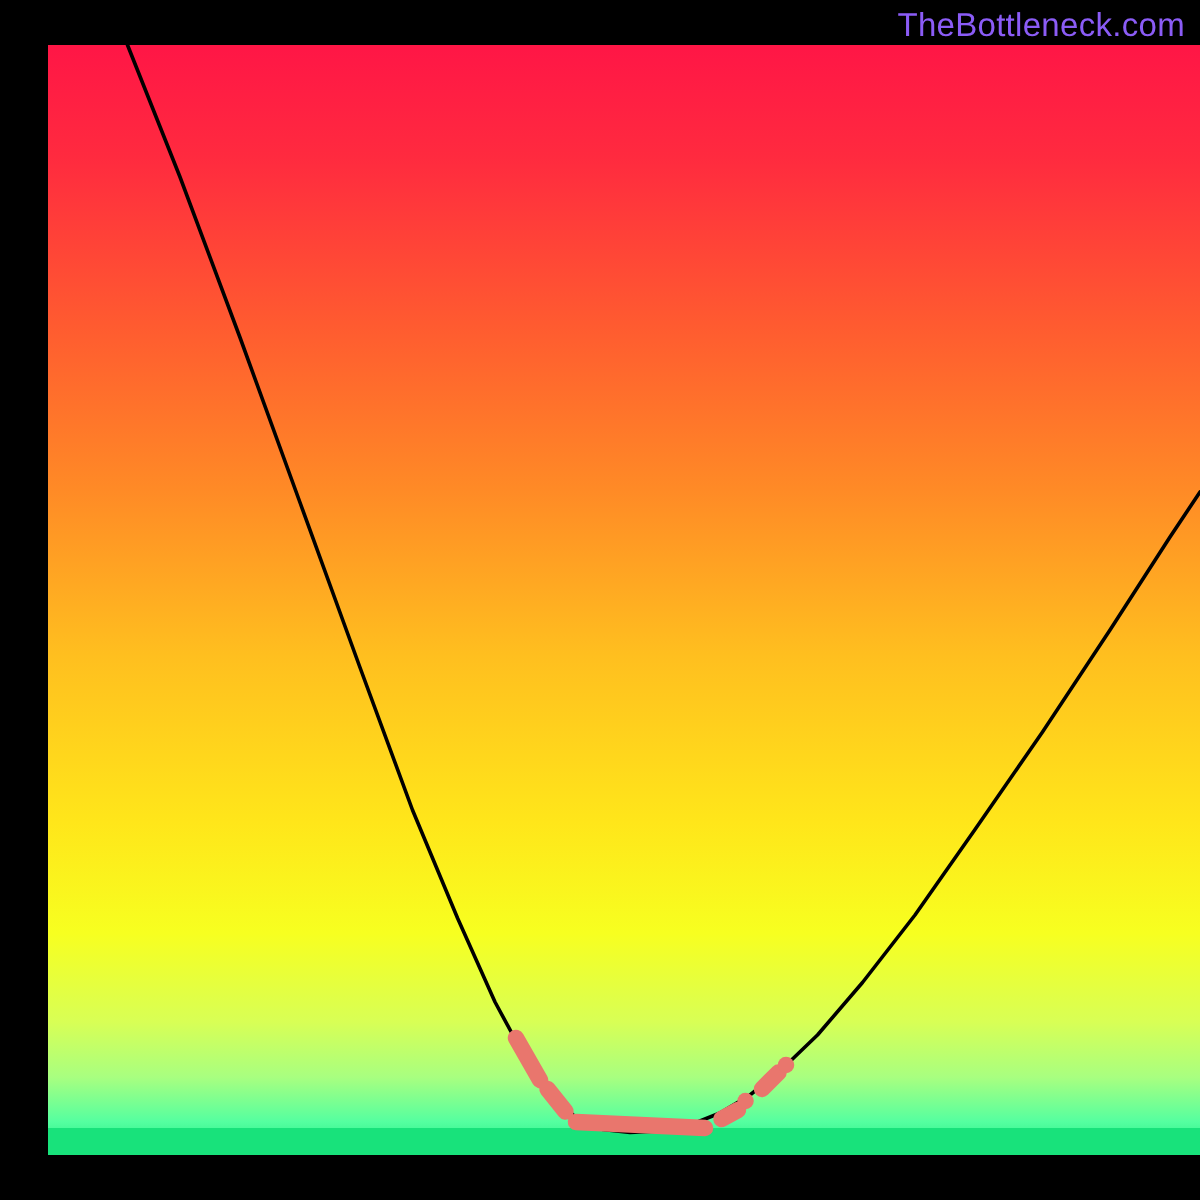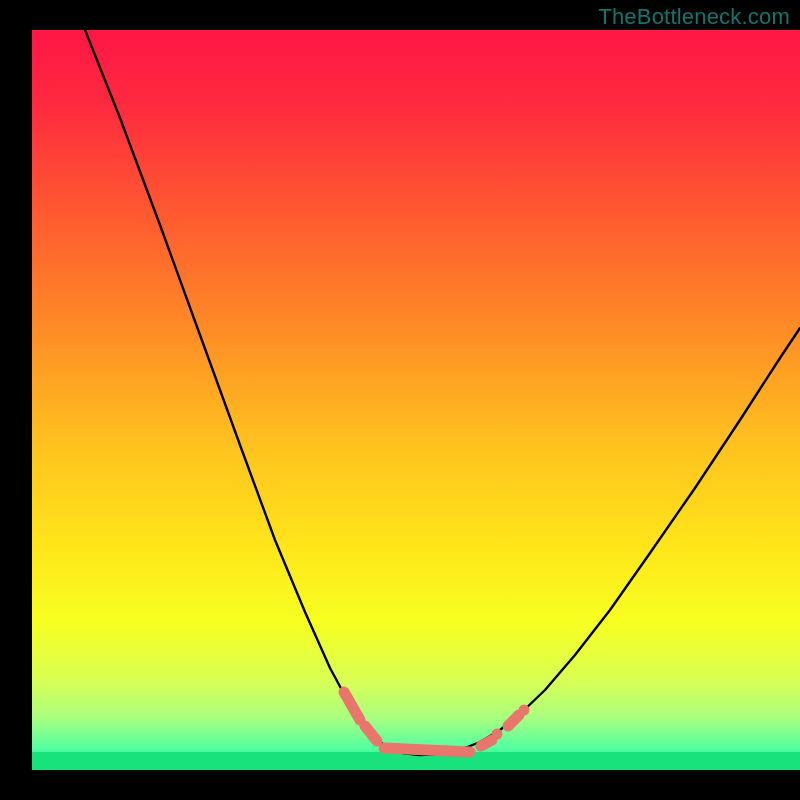--- a/index.html
+++ b/index.html
@@ -15,21 +15,21 @@
     width: 800px;
     height: 800px;
     background: #000000;
   }
   .watermark {
     position: absolute;
     top: 4px;
     right: 10px;
     font-family: Arial, Helvetica, sans-serif;
     font-size: 22px;
-    color: #0f766e;
+    color: #8b5cf6;
     letter-spacing: 0.2px;
     font-weight: 500;
     z-index: 5;
     margin-left: 36px;
   }
   .outer svg {
     position: absolute;
     top: 0;
     left: 0;
   }

